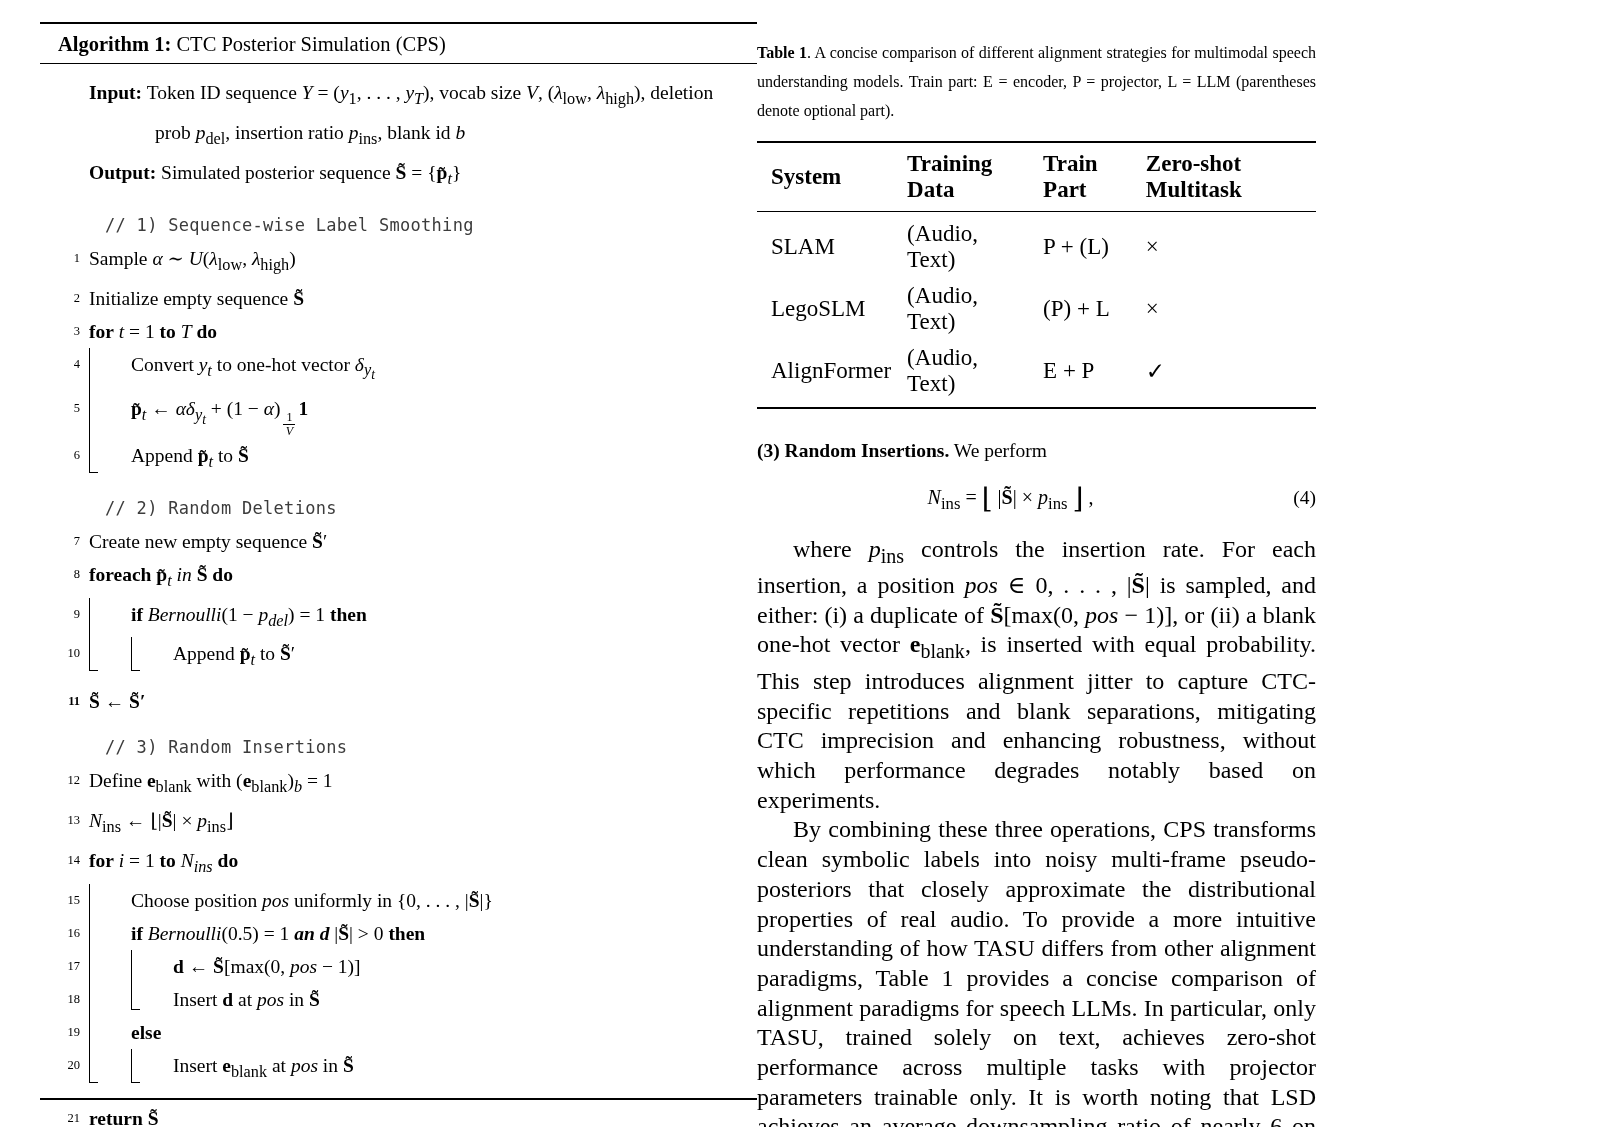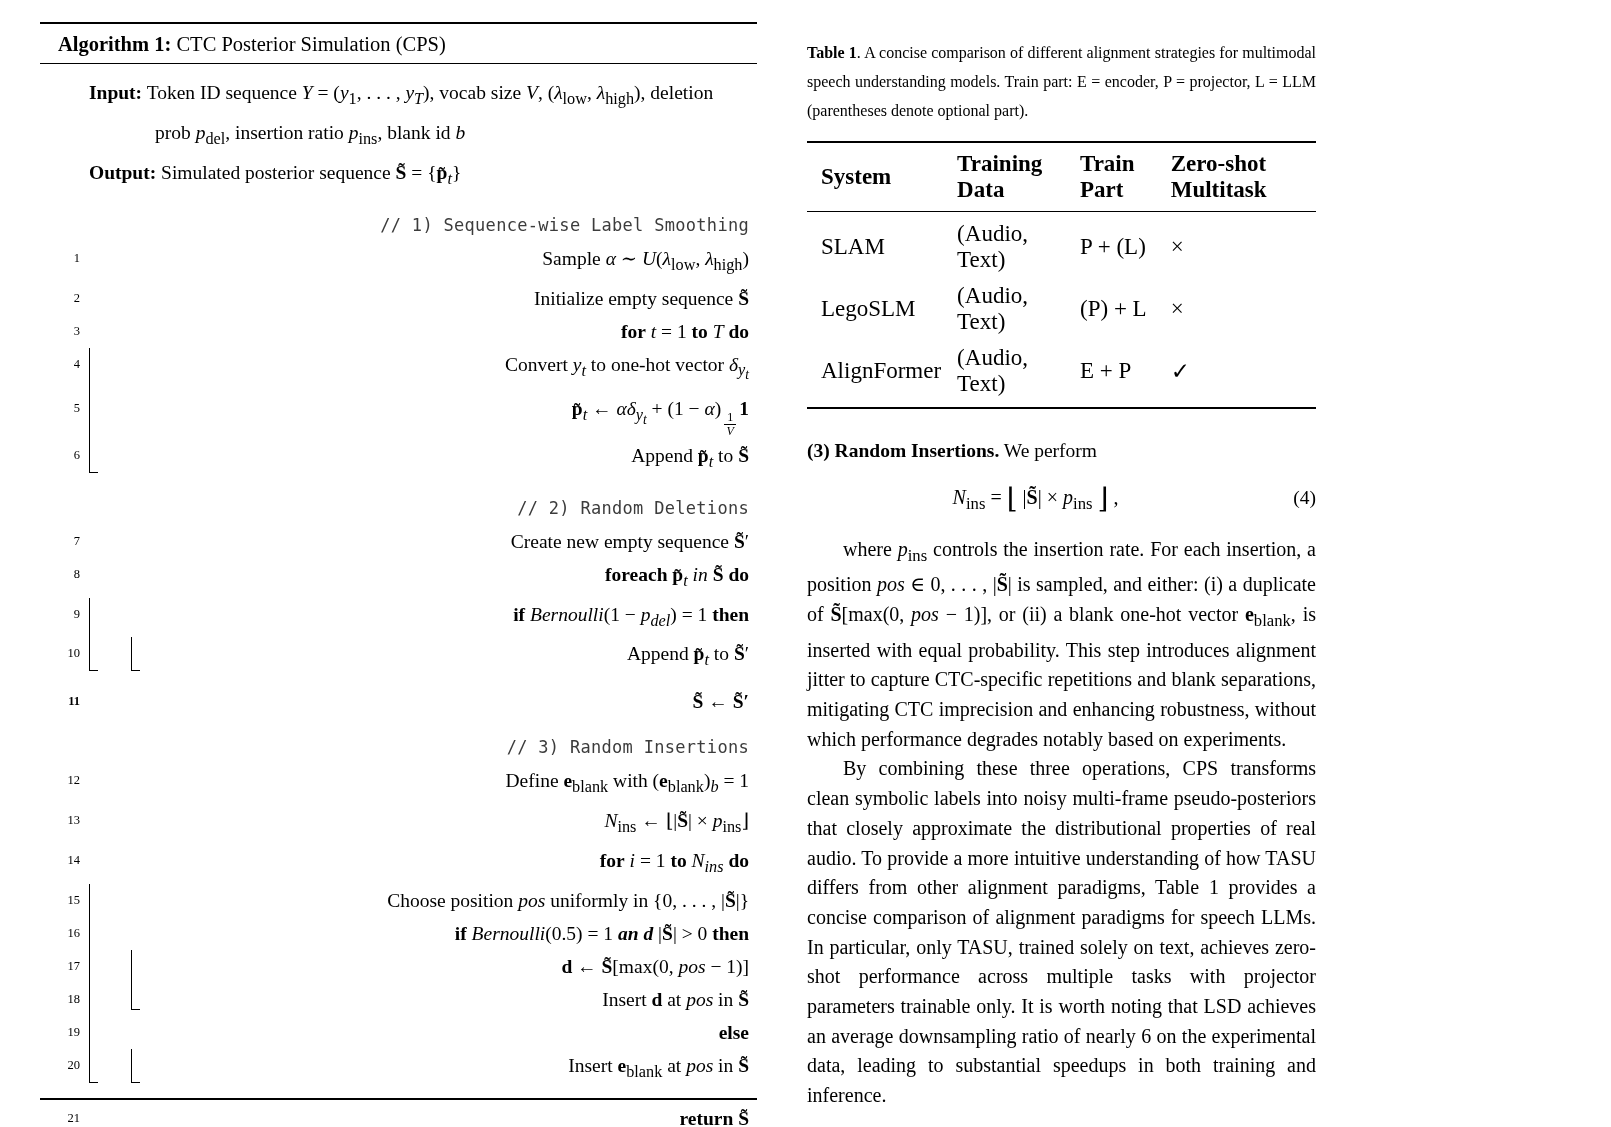--- a/index.html
+++ b/index.html
@@ -1,32 +1,32 @@
 <!DOCTYPE html>
 <html><head>
 <meta charset="utf-8">
 <style>
   html,body{margin:0;padding:0;background:#fff;}
   body{width:1611px;height:1127px;overflow:hidden;color:#000;
        font-family:"Liberation Serif","DejaVu Serif",serif;}
   .page{display:flex;box-sizing:border-box;width:1362px;height:1127px;
-        padding:22px 46px 0 40px;gap:50px;}
+        padding:22px 46px 0 40px;}
   .col-left{flex:0 0 717px;}
   .col-right{flex:1;padding-top:16px;}
 
   
   .algo{box-sizing:border-box;height:1078px;border-top:2.5px solid #000;
         border-bottom:2.5px solid #000;display:flex;flex-direction:column;}
   .algo-head{font-size:20.5px;padding:9px 0 7px 18px;border-bottom:1.5px solid #000;}
   .algo-body{flex:1;padding:12px 8px 0 2px;font-size:19.5px;line-height:33px;}
   .io{margin-left:47px;padding-left:66px;text-indent:-66px;}
   .arow{display:flex;}
   .lnum{flex:0 0 38px;text-align:right;padding-right:9px;font-size:12.5px;
         line-height:33px;}
-  .lbody{flex:1;display:flex;align-items:stretch;text-align:right;}
+  .lbody{flex:1;display:flex;align-items:stretch;}
   .txt{flex:1;}
   .bar{flex:0 0 42px;background:linear-gradient(#000,#000) left top/1.2px 100% no-repeat;}
   .bar.end{background:linear-gradient(#000,#000) left top/1.2px calc(100% - 6px) no-repeat;
            position:relative;}
   .bar.end::after{content:"";position:absolute;left:0;bottom:6px;width:9px;
                   height:1.2px;background:#000;}
   .comment .txt{font-family:"DejaVu Sans Mono",monospace;font-size:17px;
                 color:#3c3c3c;padding-left:16px;letter-spacing:0.3px;}
   .mt14{margin-top:13px;} .mt8{margin-top:8px;font-weight:bold;}
   .frac{display:inline-flex;flex-direction:column;align-items:center;
@@ -41,21 +41,21 @@
   table.cmp td{padding:5px 8px;}
   table.cmp th,table.cmp td{text-align:left;}
   table.cmp th.l,table.cmp td.l{text-align:left;padding-left:14px;}
   table.cmp tbody tr:first-child td{padding-top:9px;}
   table.cmp tbody tr:last-child td{padding-bottom:10px;}
   .lead{margin-top:27px;font-size:19.5px;line-height:29.5px;}
   .eqrow{display:flex;align-items:center;margin:16px 0 20px;font-size:20px;}
   .eq{flex:1;text-align:center;}
   .eqnum{flex:0 0 52px;text-align:right;font-size:19.5px;}
   .big{font-size:1.4em;vertical-align:-0.14em;}
-  .para{font-size:20px;line-height:29.7px;text-align:justify;text-indent:36px;}
+  .para{font-size:24px;line-height:29.7px;text-align:justify;text-indent:36px;}
   .section-head{margin-top:46px;text-align:center;font-weight:bold;font-size:20px;}
 </style>
 </head>
 <body>
 
 <div class="page">
 
   <div class="col-left">
     <div class="algo">
       <div class="algo-head">

